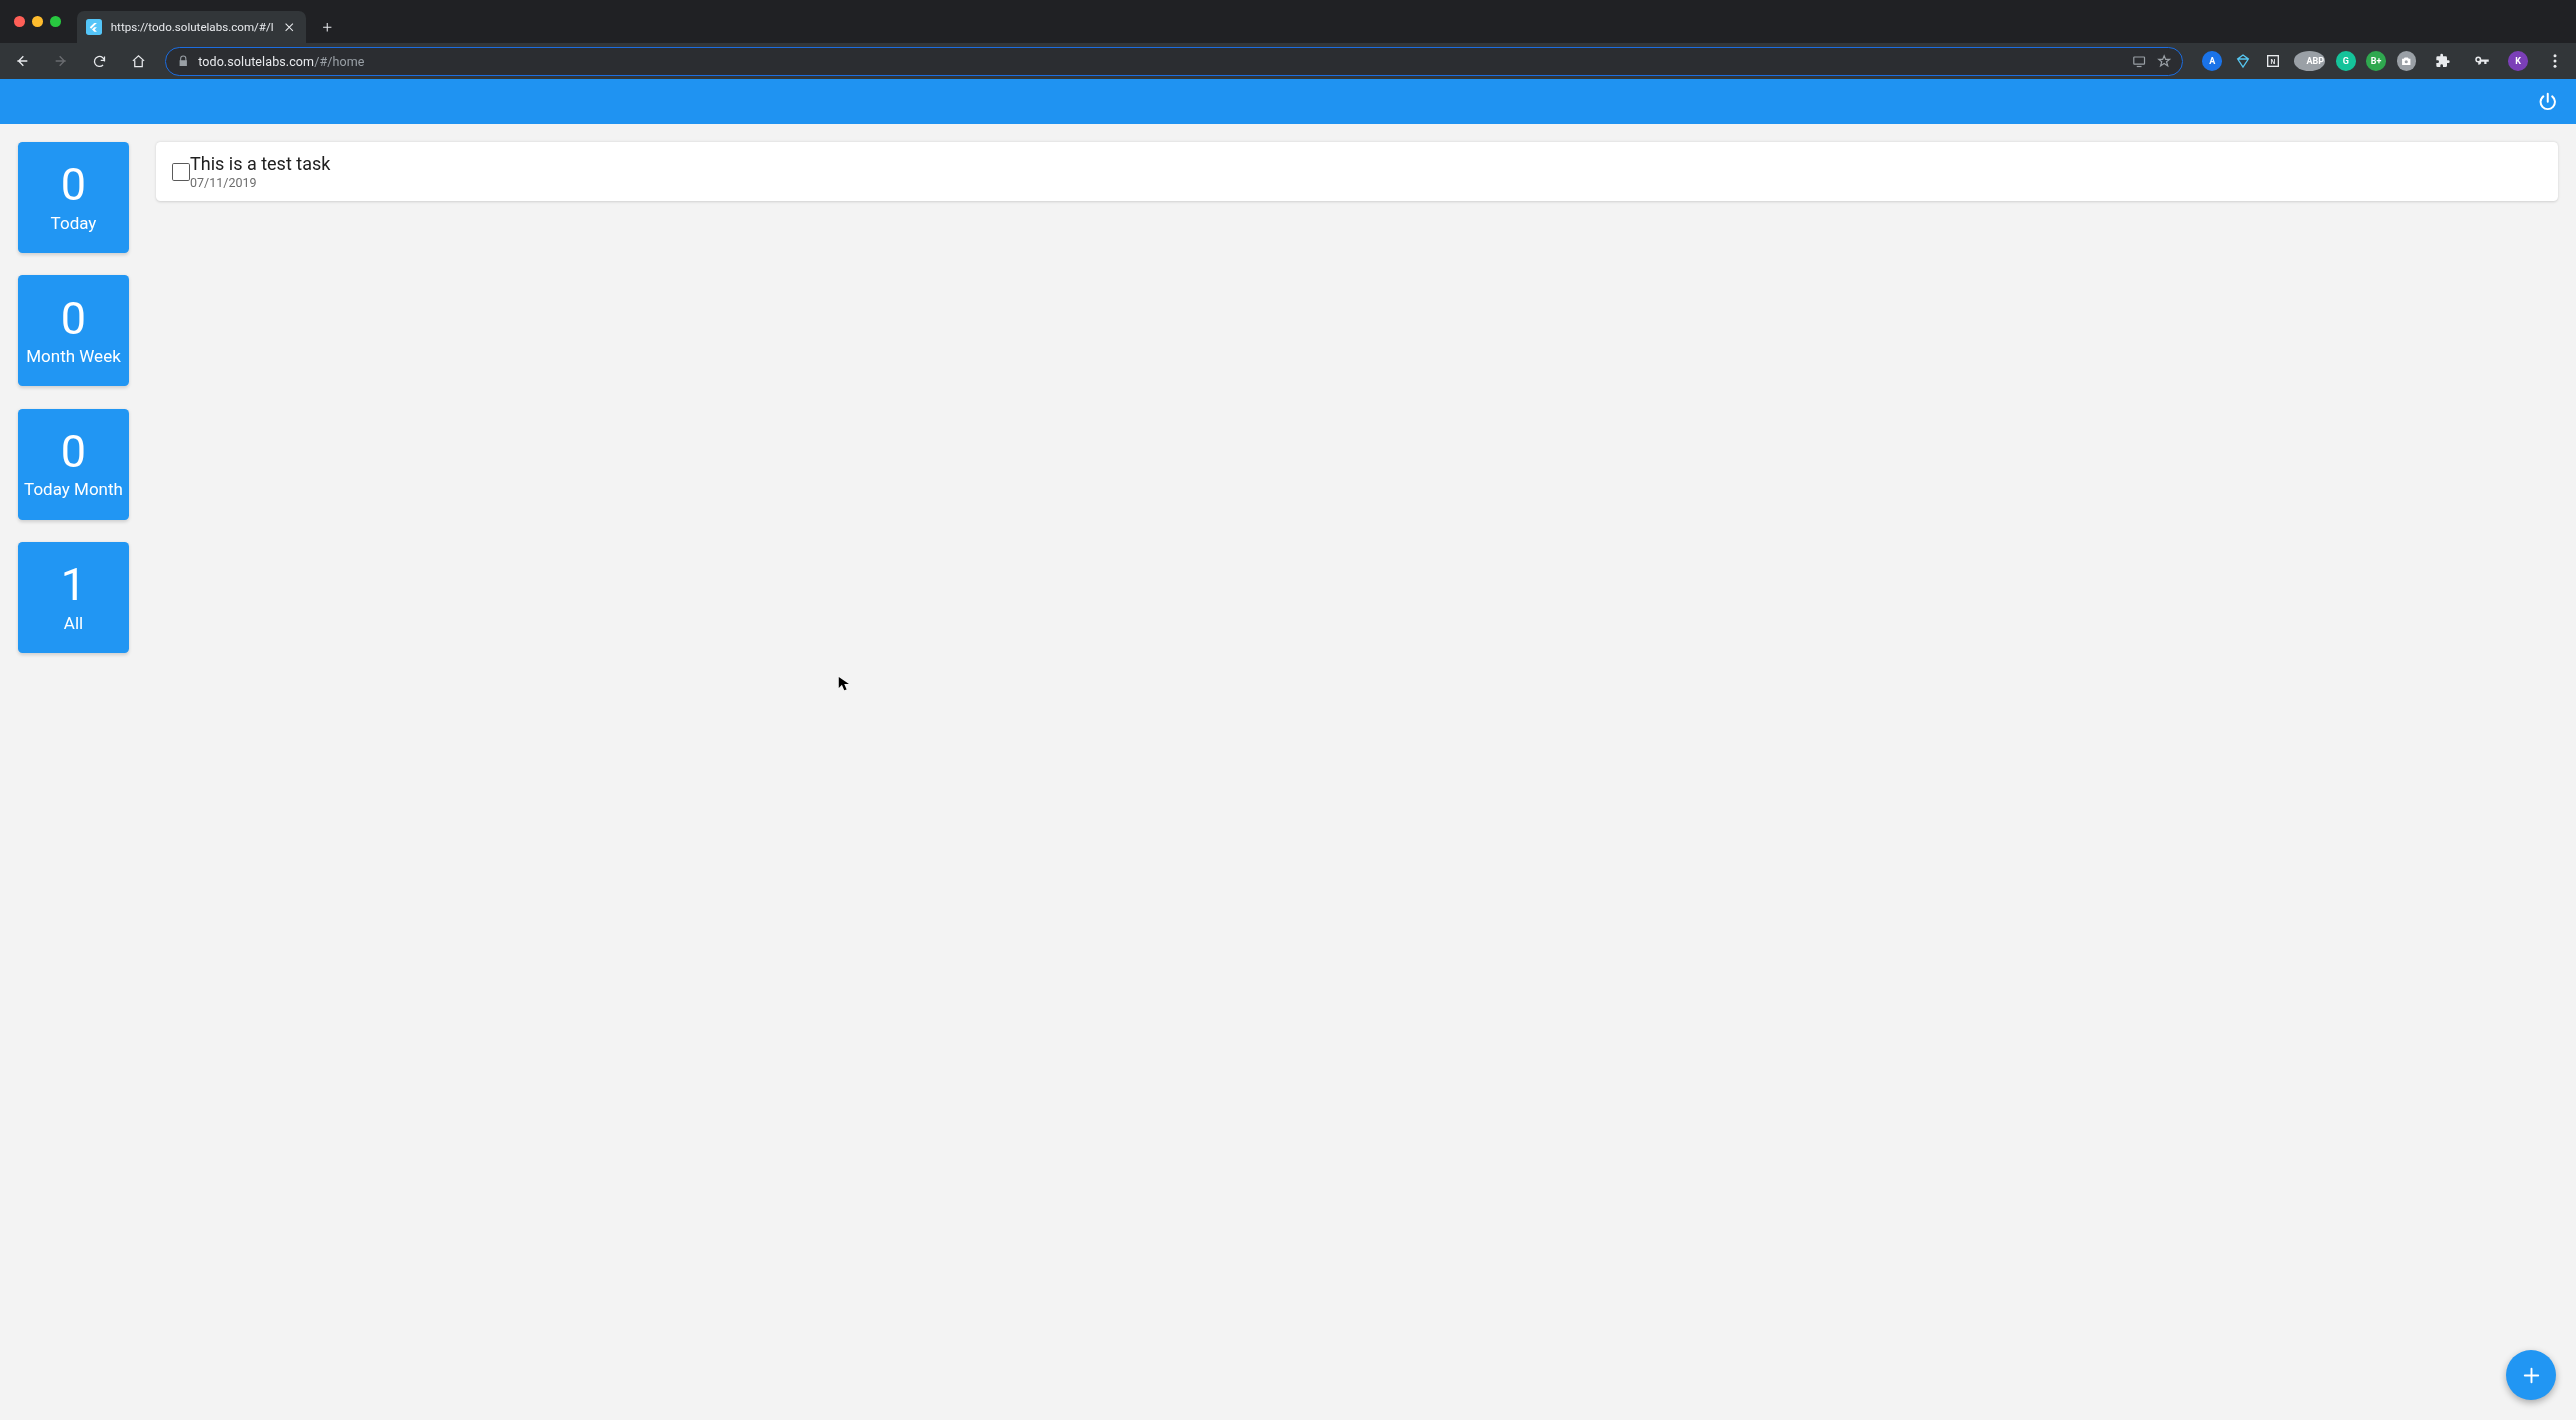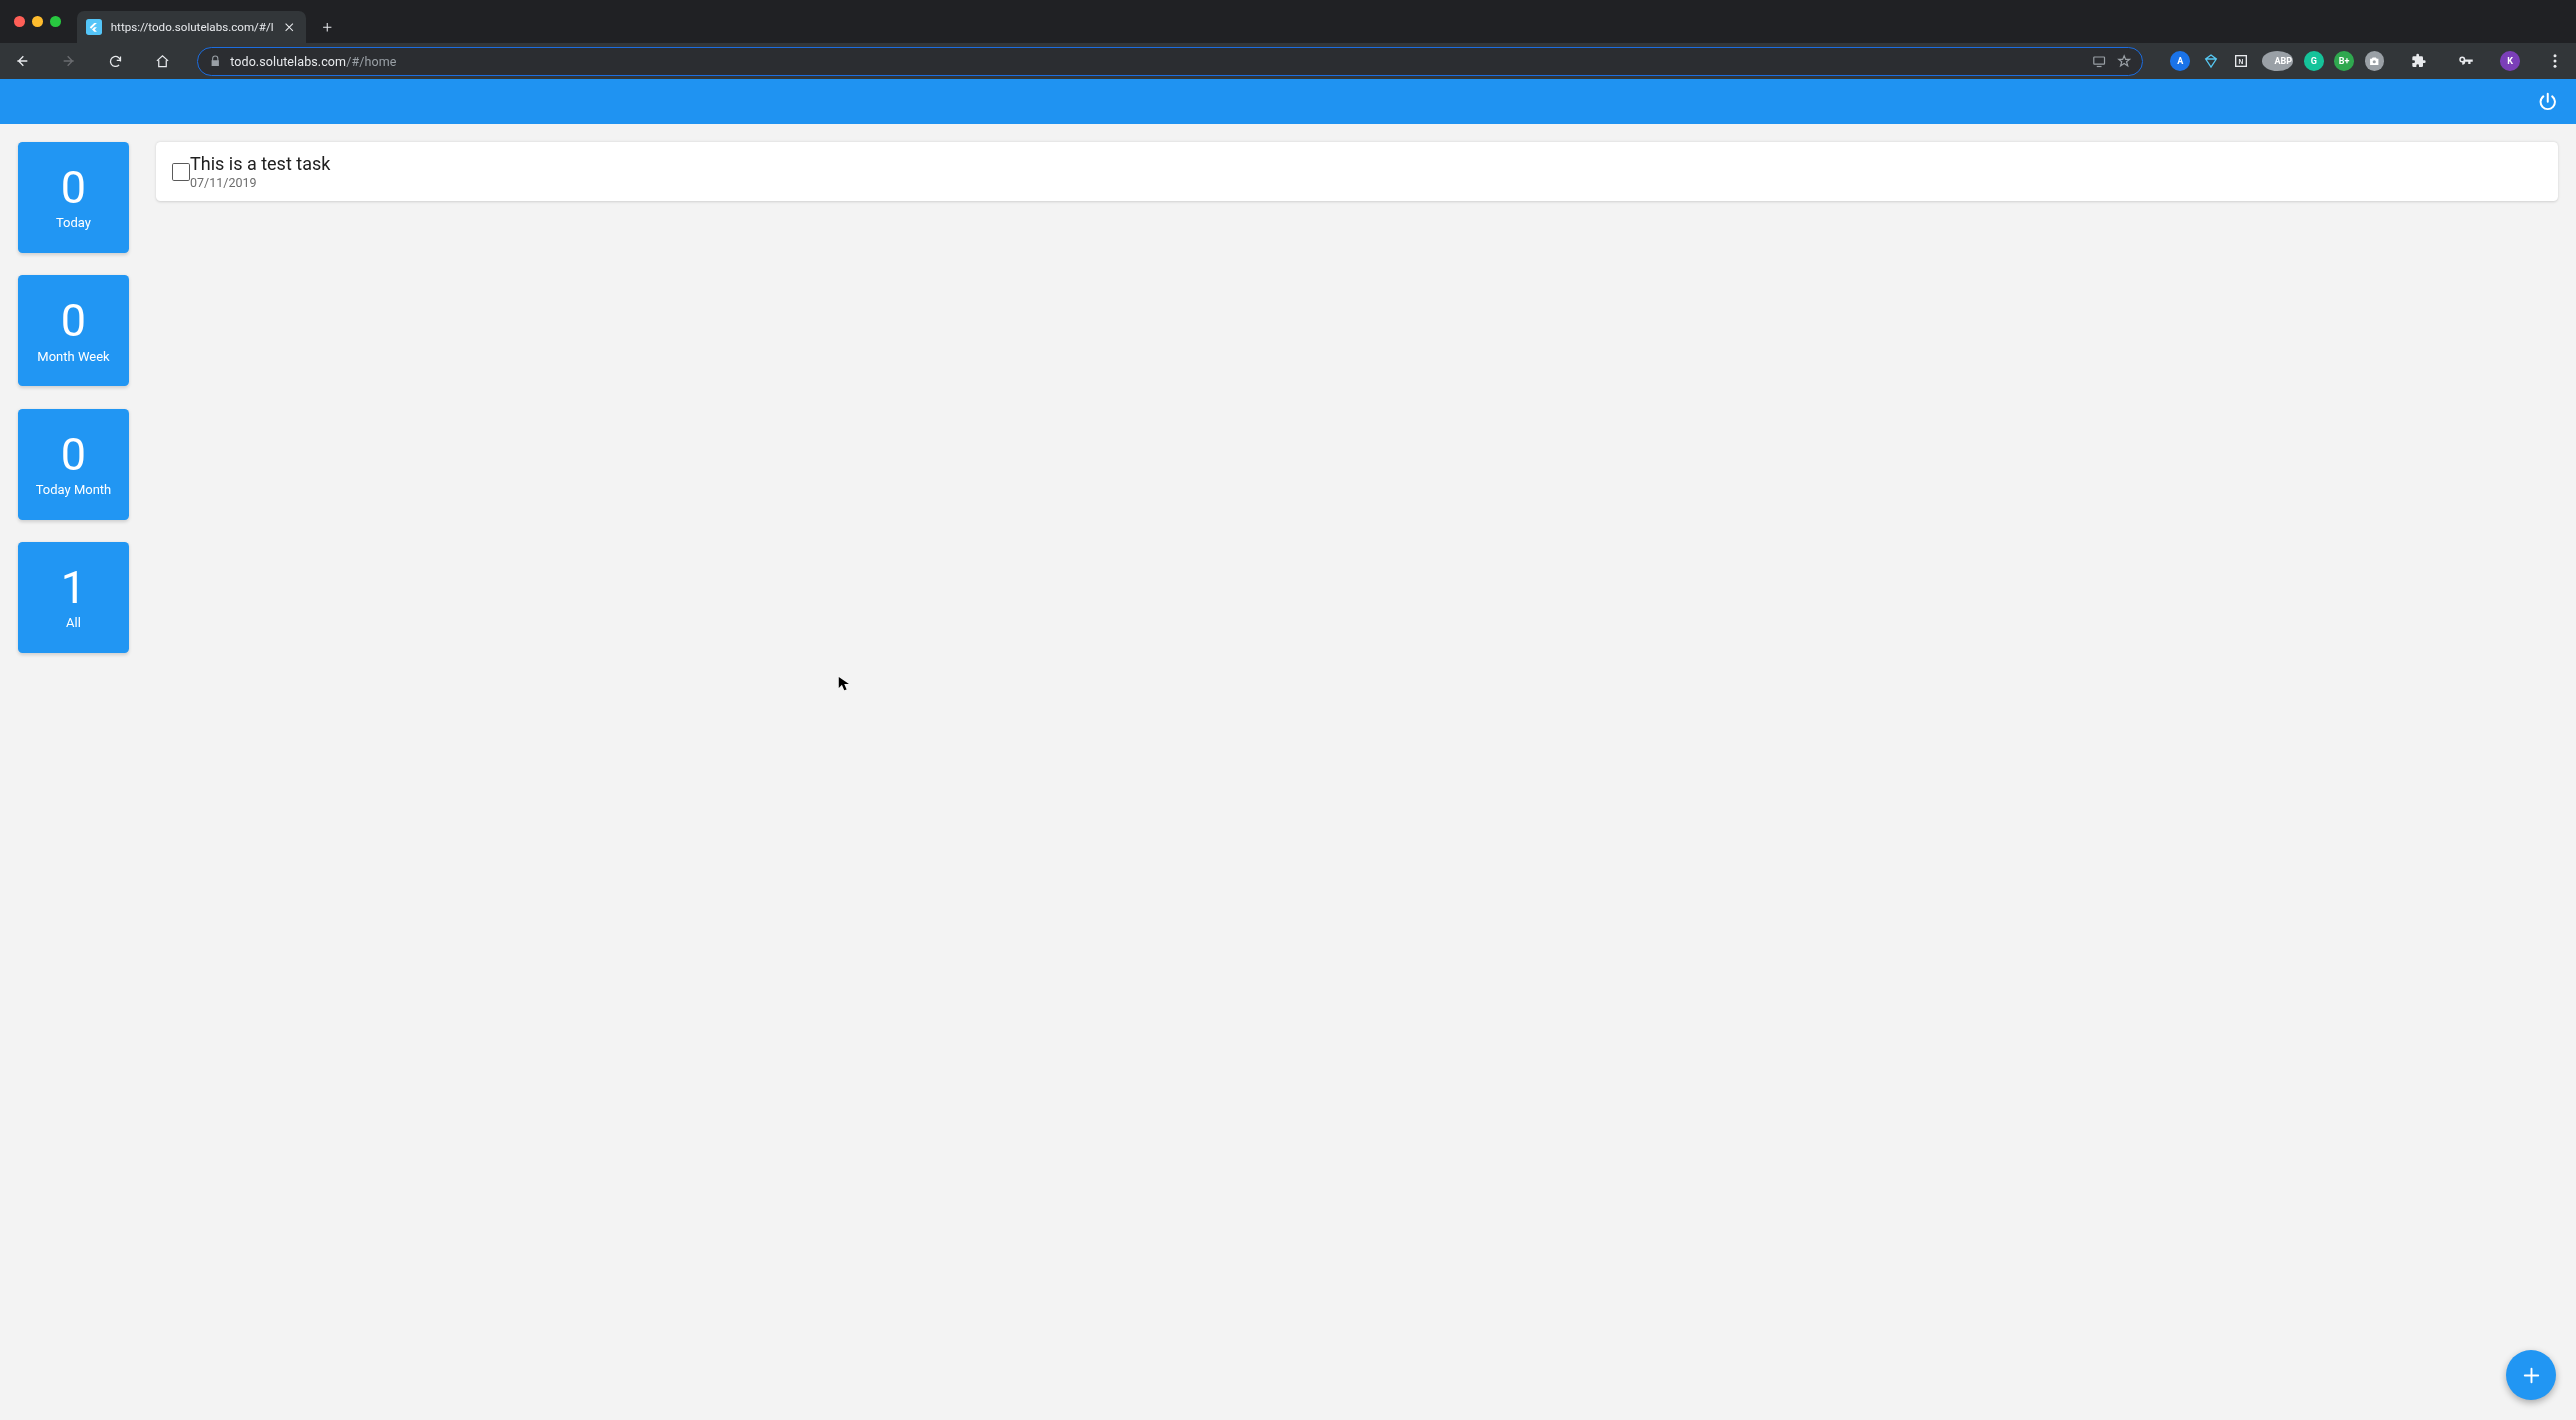--- a/index.html
+++ b/index.html
@@ -25,21 +25,21 @@
   .light.yellow{background:#febc2e;}
   .light.green{background:#28c840;}
   .tab{display:flex;align-items:center;background:var(--tab-bg);color:var(--text-light);height:32px;border-radius:7.2px 7.2px 0 0;padding:0 10.7px 0 9px;gap:9px;min-width:206px;max-width:224px;position:relative;margin-top:24px;}
   .tab .favicon{width:16px;height:16px;background:#54c5f8;border-radius:2.7px;display:flex;align-items:center;justify-content:center;}
   .tab .favicon svg{width:10.7px;height:10.7px;}
   .tab .title{font-size:11.6px;white-space:nowrap;overflow:hidden;text-overflow:ellipsis;flex:1;}
   .tab .close{width:12.5px;height:12.5px;color:var(--text-light);flex-shrink:0;}
   .newtab{width:25px;height:25px;margin-left:9px;margin-bottom:3.6px;display:flex;align-items:center;justify-content:center;border-radius:50%;color:var(--text-light);}
   
   
-  .toolbar{height:36px;background:var(--tab-bg);display:flex;align-items:center;padding:0 9px;gap:22px;}
+  .toolbar{height:36px;background:var(--tab-bg);display:flex;align-items:center;padding:0 9px;gap:14px;}
   .nav-btn{width:25px;height:25px;display:flex;align-items:center;justify-content:center;color:var(--text-light);border-radius:50%;}
   .nav-btn.disabled{color:#6a6c70;}
   .omnibox{flex:1;height:27px;background:var(--omnibox-bg);border:0.9px solid var(--omnibox-border);border-radius:14.3px;display:flex;align-items:center;padding:0 10.7px;gap:9px;color:var(--text-light);min-width:0;}
   .omnibox .lock{width:12.5px;height:12.5px;color:var(--text-muted);flex-shrink:0;}
   .omnibox .url{font-size:12.5px;letter-spacing:0.1px;flex:1;white-space:nowrap;overflow:hidden;}
   .omnibox .url .domain{color:var(--text-light);}
   .omnibox .url .path{color:var(--text-muted);}
   .omnibox .right-icons{display:flex;gap:10.7px;align-items:center;}
   .omnibox .right-icons .ico{width:14.3px;height:14.3px;color:var(--text-muted);}
   .ext-row{display:flex;align-items:center;gap:10.7px;margin-left:5.4px;}
@@ -48,21 +48,21 @@
   
   
   .viewport{position:absolute;top:79px;left:0;right:0;bottom:0;background:var(--page-bg);overflow:hidden;}
   .appbar{height:45px;background:var(--primary);display:flex;align-items:center;justify-content:flex-end;padding:0 18px;}
   .appbar .power{width:21.5px;height:21.5px;color:#fff;}
   
   .content{display:flex;gap:27px;padding:18px;}
   .filters{display:flex;flex-direction:column;gap:22.4px;}
   .filter-card{width:111px;height:111px;background:var(--primary-card);border-radius:4.5px;display:flex;flex-direction:column;align-items:center;justify-content:center;color:#fff;box-shadow:0 1.8px 3.6px rgba(0,0,0,.15);cursor:pointer;}
   .filter-card .count{font-size:45px;font-weight:400;line-height:1;}
-  .filter-card .label{font-size:13px;margin-top:5.4px;}
+  .filter-card .label{font-size:17px;margin-top:5.4px;}
   
   .tasks{flex:1;display:flex;flex-direction:column;gap:10.7px;}
   .task{background:#fff;border-radius:4.5px;box-shadow:0 0.9px 2.7px rgba(0,0,0,.15);display:flex;align-items:center;padding:10.7px 16px;}
   .task .checkbox{width:16px;height:16px;border:1.8px solid #5a5a5a;border-radius:1.8px;flex-shrink:0;}
   .task .info{display:flex;flex-direction:column;}
   .task .title{font-size:18px;color:#202020;}
   .task .date{font-size:12.5px;color:#6d6d6d;margin-top:1.8px;}
   
   .fab{position:absolute;right:19.7px;bottom:19.7px;width:50px;height:50px;border-radius:50%;background:var(--primary-card);display:flex;align-items:center;justify-content:center;color:#fff;font-size:27px;box-shadow:0 2.7px 7.2px rgba(0,0,0,.3);cursor:pointer;}
   

